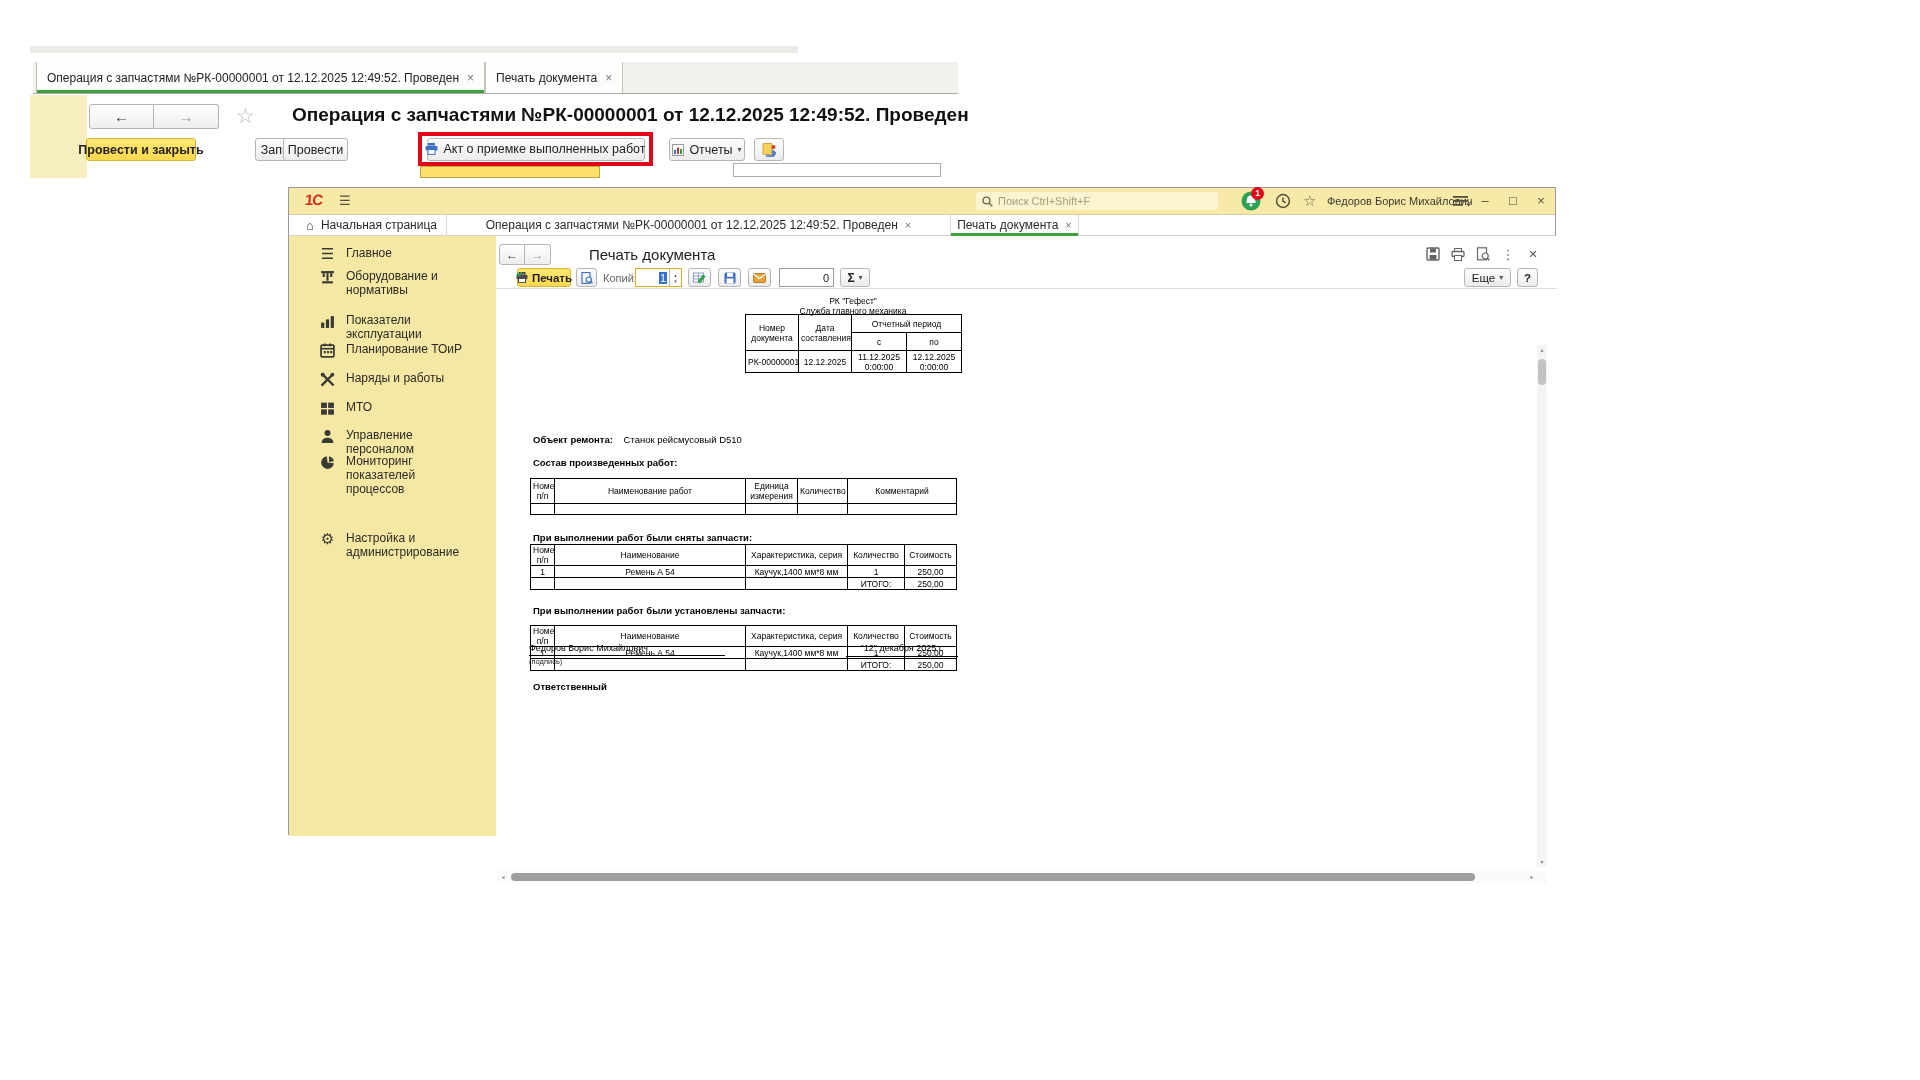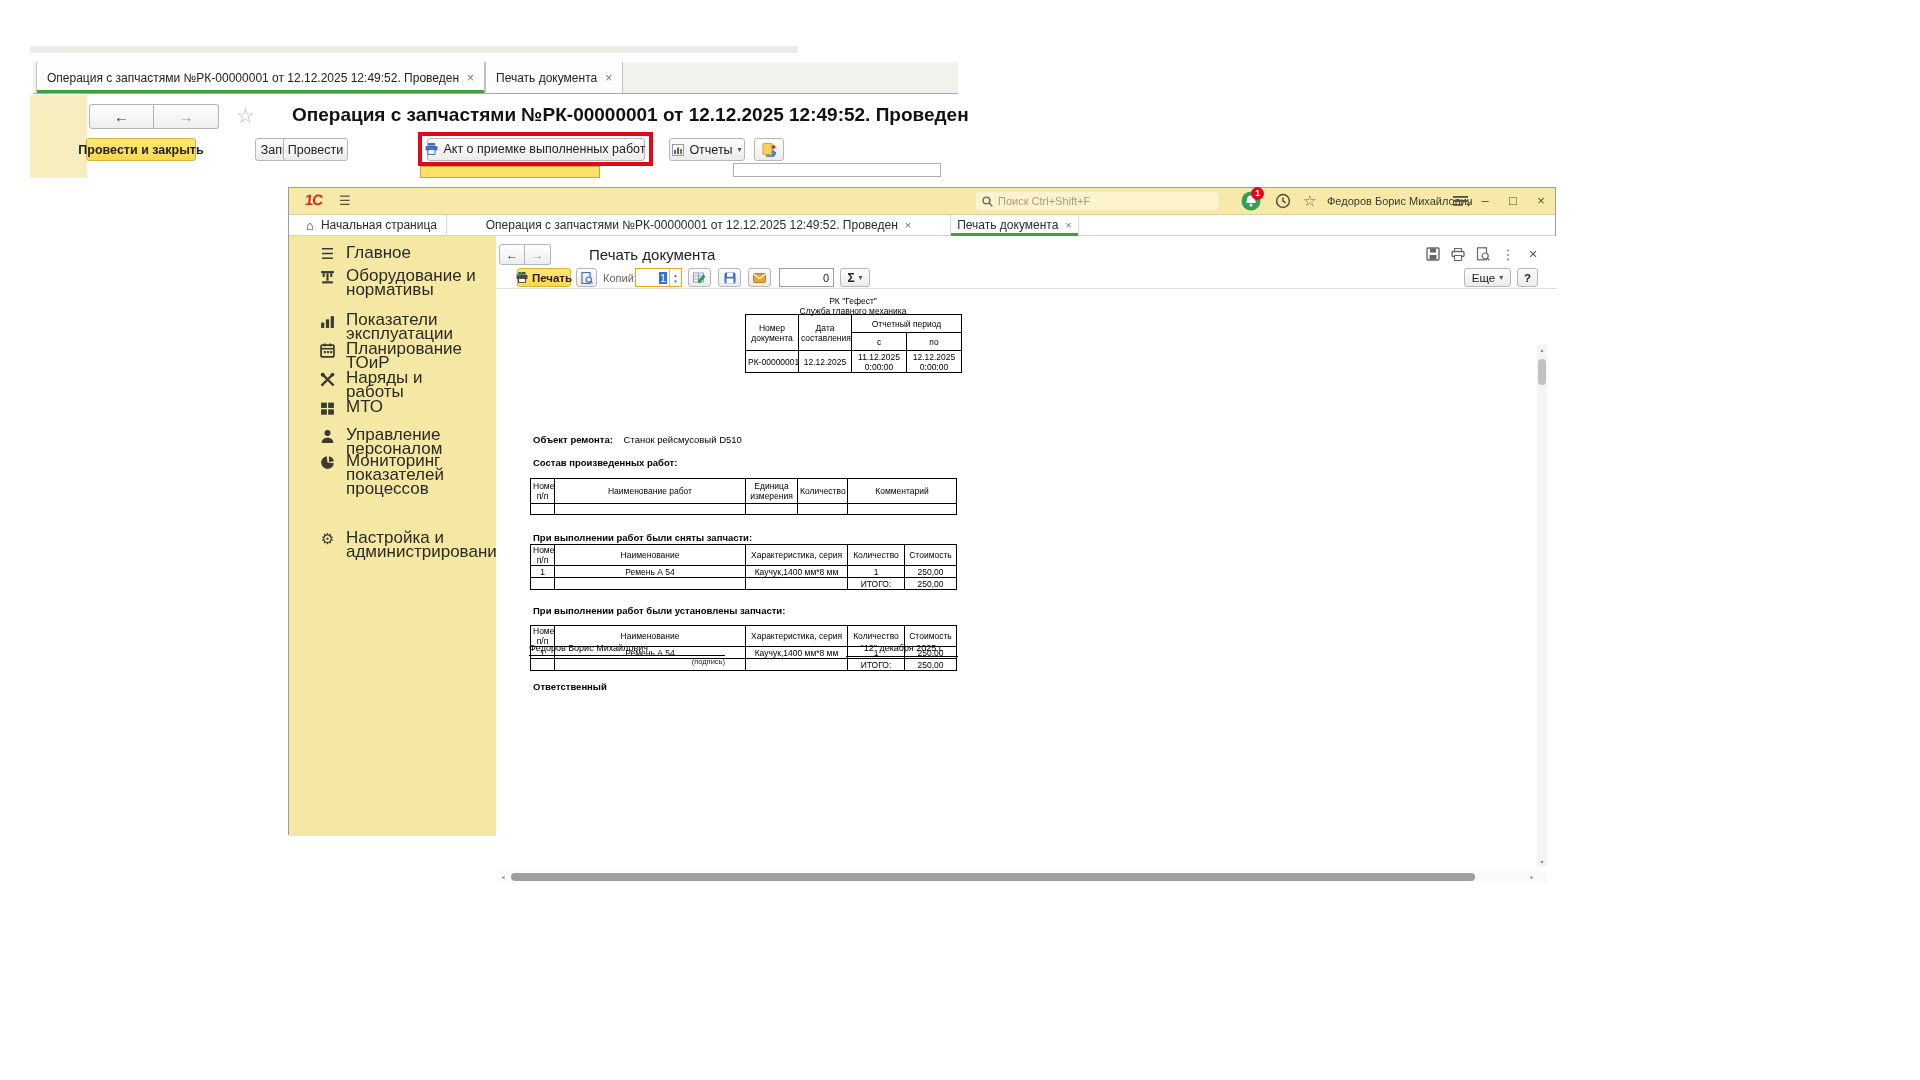--- a/index.html
+++ b/index.html
@@ -49,21 +49,21 @@
 
   .tabrow { position:absolute; left:0; top:26px; width:100%; height:22px; background:#fff; border-top:1px solid #d8cfa0; border-bottom:1px solid #d2d2d2; display:flex; }
   .mtab { height:100%; display:flex; align-items:center; justify-content:center; gap:7px; font-size:12px; color:#2b2b2b; border-right:1px solid #d8d8d8; position:relative; padding:0 8px; cursor:default; white-space:nowrap; }
   .mtab.active::after { content:""; position:absolute; left:0; right:0; bottom:-1px; height:3px; background:#3ea13f; }
   .mtab .homeglyph { font-size:13px; font-weight:bold; color:#333; }
   .mtab .tabx { font-size:11px; }
 
   .sidebar { position:absolute; left:0; top:48px; width:207px; height:600px; background:#f5e8a4; }
   .sb-item { position:absolute; left:0; width:207px; display:flex; align-items:flex-start; gap:10px; padding-left:30px; cursor:default; }
   .sb-ico { width:17px; height:16px; flex:0 0 17px; display:flex; align-items:center; justify-content:center; color:#3a3a34; font-size:15px; line-height:16px; }
-  .sb-label { font-size:17px; color:#2b2a22; line-height:14px; max-width:130px; }
+  .sb-label { font-size:12px; color:#2b2a22; line-height:14px; max-width:130px; }
 
   .content { position:absolute; left:207px; top:48px; width:1061px; height:600px; background:#fff; }
   .c-nav { position:absolute; left:3px; top:8px; display:flex; }
   .c-navbtn { width:26px; height:21px; background:linear-gradient(#fff,#ededed); border:1px solid #b6b6b6; display:flex; align-items:center; justify-content:center; font-size:12px; color:#333; }
   .c-navbtn + .c-navbtn { border-left:none; color:#9a9a9a; }
   .c-navbtn:first-child { border-radius:3px 0 0 3px; }
   .c-navbtn:last-child { border-radius:0 3px 3px 0; }
   .panel-title { position:absolute; left:93px; top:10px; font-size:15px; color:#222; }
   .nr-ico { position:absolute; top:10px; width:18px; height:16px; display:flex; align-items:center; justify-content:center; color:#555; font-size:13px; }
   .toolbar { position:absolute; left:17px; top:32px; width:1061px; height:20px; }
@@ -86,21 +86,21 @@
   table.doc td, table.doc th { border:1px solid #000; font-size:8.5px; font-weight:normal; text-align:center; vertical-align:middle; line-height:10px; overflow:hidden; padding:0 2px; }
   .hdr-tbl { position:absolute; left:249px; top:25px; width:216px; }
   .doc-line { position:absolute; font-size:9.5px; }
   .b { font-weight:bold; }
   .tbl { position:absolute; left:34px; width:426px; }
   td.tl { text-align:left; }
   td.tr { text-align:right; }
   td.noborder { border:none; }
   .resp-line { position:absolute; left:33px; top:354px; width:196px; font-size:9px; }
   .resp-name { border-bottom:1px solid #000; padding-bottom:2px; }
-  .sig-hint { text-align:right; font-size:7.5px; color:#222; margin-top:1px; }
+  .sig-hint { text-align:left; font-size:7.5px; color:#222; margin-top:1px; }
   .date-block { position:absolute; left:350px; top:354px; width:112px; font-size:9px; text-align:center; border-bottom:1px solid #000; padding-bottom:2px; height:14px; }
   .vscroll { position:absolute; left:1041px; top:56px; width:10px; height:522px; background:#f4f4f4; }
   .vthumb { position:absolute; left:1px; top:14px; width:8px; height:26px; background:#c2c2c2; border-radius:4px; }
   .sarrow { position:absolute; width:10px; height:10px; font-size:6px; color:#888; text-align:center; line-height:10px; }
   .hscroll { position:absolute; left:0; top:582px; width:1051px; height:12px; background:#fafafa; }
   .hthumb { position:absolute; left:15px; top:2px; width:964px; height:8px; background:#9f9f9f; border-radius:4px; }
   .harrow { position:absolute; top:1px; width:10px; height:10px; font-size:6px; color:#888; text-align:center; line-height:10px; }
   svg { display:block; }
 </style>
 </head>

